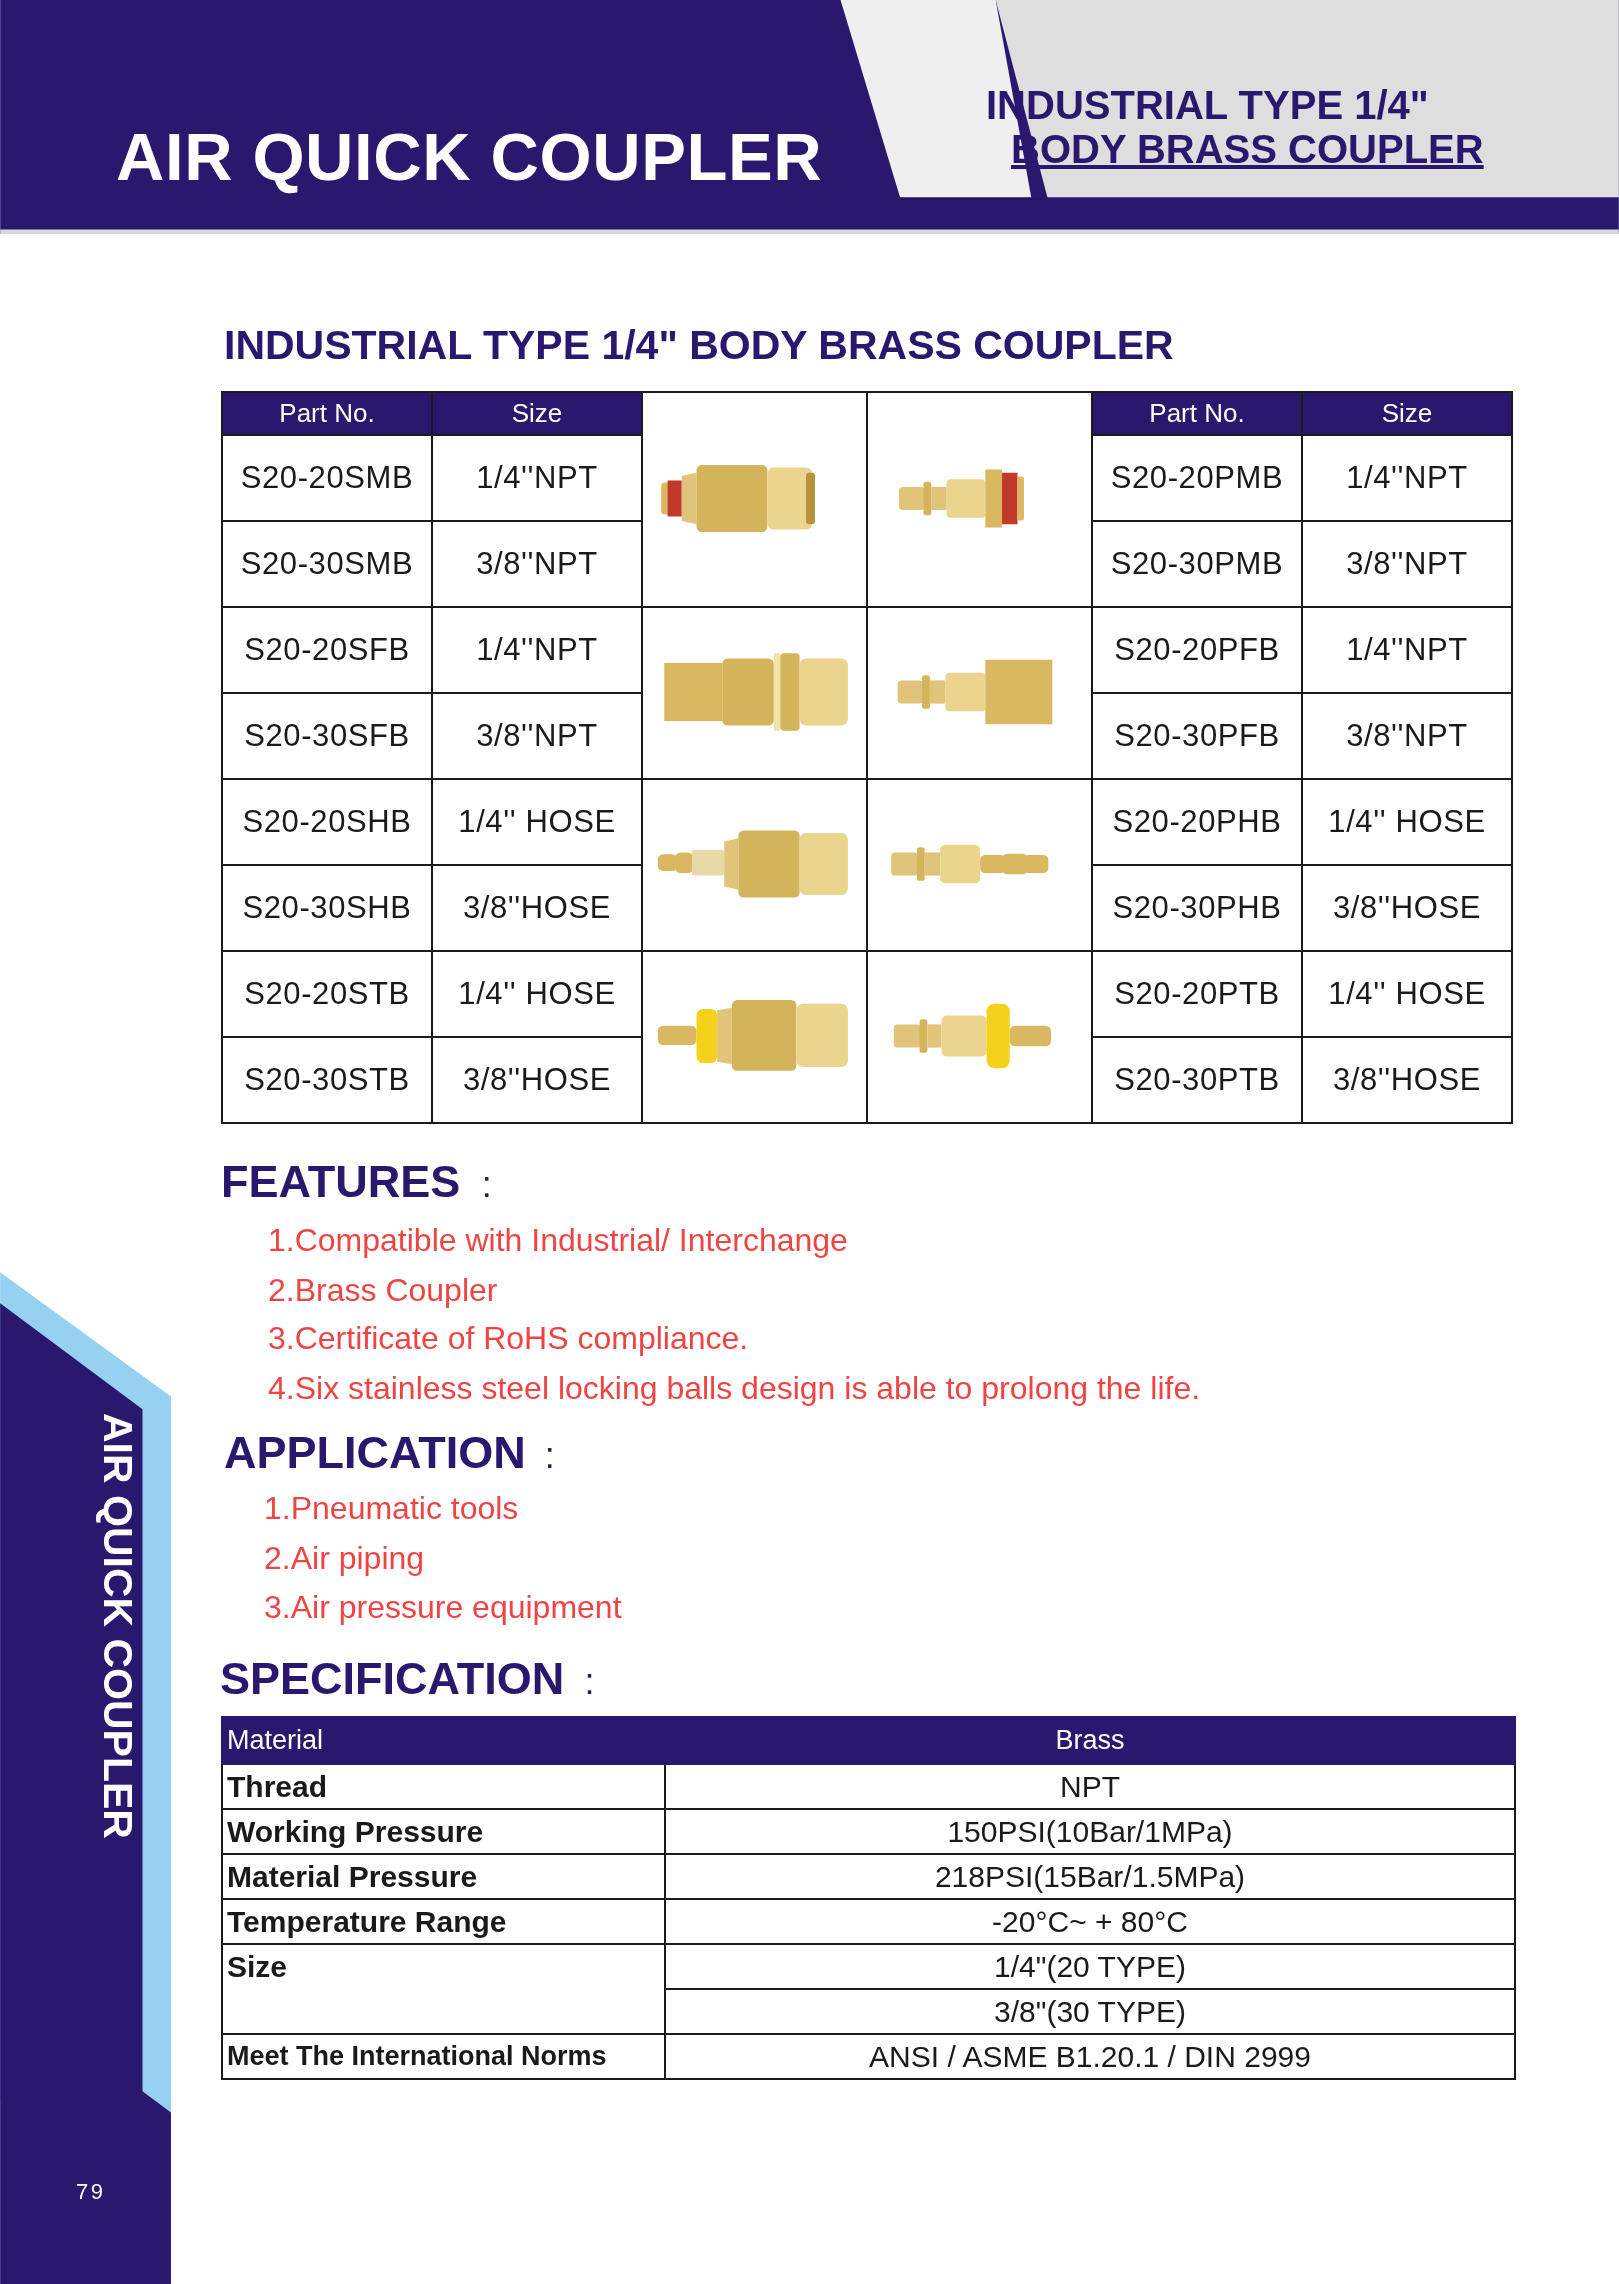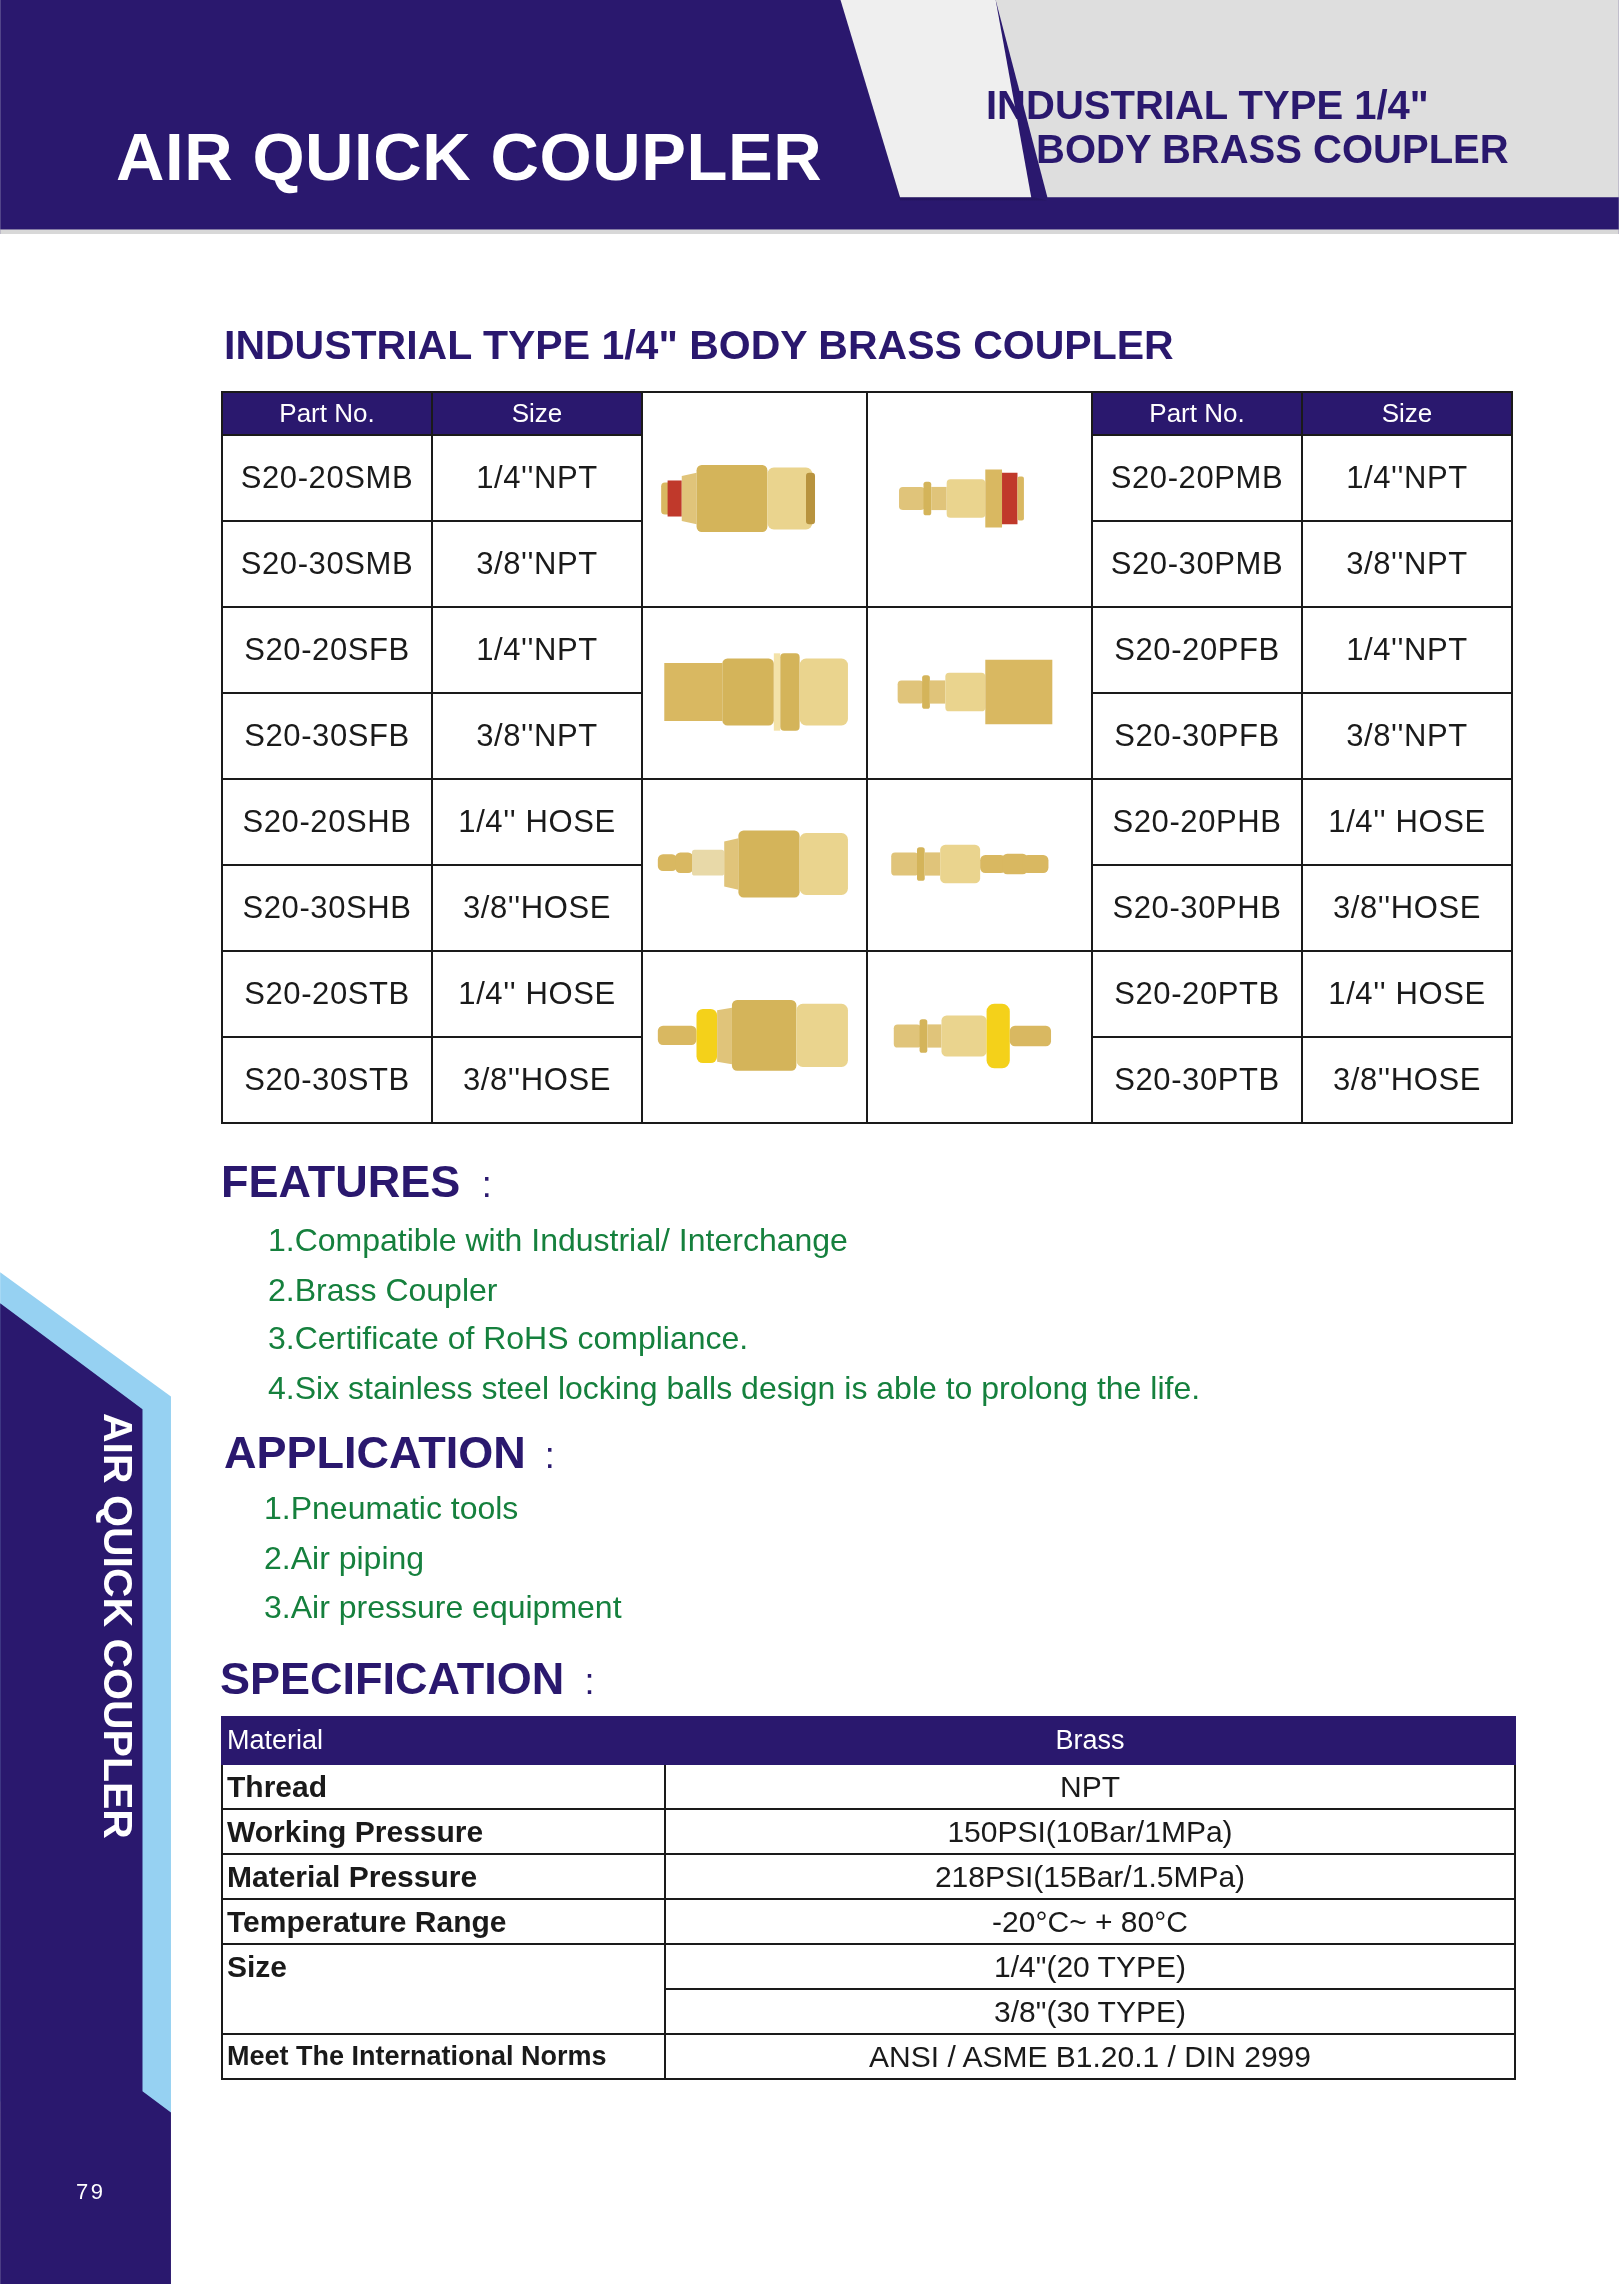--- a/index.html
+++ b/index.html
@@ -14,21 +14,21 @@
   .sec-title{position:absolute;color:#2a186e;font-weight:bold;line-height:1;white-space:nowrap;}
   
   table{border-collapse:collapse;}
   #parts{position:absolute;left:221px;top:391px;border-radius:22px;}
   #parts td,#parts th{border:2.6px solid #1a1a1a;padding:0;text-align:center;font-weight:normal;}
   #parts th{background:#2a186e;color:#fff;font-size:26px;height:41px;}
   #parts td.txt{font-size:31px;color:#1a1a1a;height:84px;letter-spacing:0.6px;}
   #parts td.img{width:223px;background:#fff;}
   .c1{width:208px;} .c2{width:208px;}
   
-  .list-item{position:absolute;font-size:32px;color:#15803d;white-space:nowrap;line-height:1;}
+  .list-item{position:absolute;font-size:32px;color:#ef4444;white-space:nowrap;line-height:1;}
   
   #spec{position:absolute;left:221px;top:1716px;width:1295px;}
   #spec td{border:2.6px solid #1a1a1a;padding:0 4px;height:43px;font-size:30px;color:#1a1a1a;}
   #spec tr.hdr td{background:#2a186e;color:#fff;height:45px;font-size:27px;border-color:#2a186e;}
   #spec td.lbl{font-weight:bold;width:433px;}
   #spec td.val{text-align:center;}
   #spec td.lbl.small{font-size:27px;}
   #spec td.size-lbl{vertical-align:top;padding-top:5.2px;}
   
   #sidebar{left:0;top:1267px;width:175px;height:1017px;}
@@ -49,21 +49,21 @@
     <rect x="0" y="0" width="2504" height="362" fill="#2a186e"></rect>
 
     <polygon points="1300,0 1540,0 1595,305 1592,305 1392,305 1300,0" fill="#efefef"></polygon>
 
     <polygon points="1540,0 2504,0 2504,305 1620,305" fill="#dedede"></polygon>
     <polygon points="1300,2 1392,305 1600,305 1620,310 1392,310" fill="url(#shade)"></polygon>
     <rect x="0" y="355" width="2504" height="7" fill="#d8d8d8"></rect>
   </svg>
   <div class="hdr-title">AIR QUICK COUPLER</div>
   <div class="hdr-sub" style="left:986px;top:85px;">INDUSTRIAL TYPE 1/4"</div>
-  <div class="hdr-sub" style="left:1036px;top:129px;">BODY BRASS COUPLER</div>
+  <div class="hdr-sub" style="left:1011px;top:129px;text-decoration:underline;">BODY BRASS COUPLER</div>
 </div>
 
 <div class="sec-title" style="left:224px;top:325px;font-size:41px;">INDUSTRIAL TYPE 1/4"  BODY BRASS COUPLER</div>
 
 <table id="parts">
   <tbody>
       <tr>
     <th class="c1">Part No.</th>
     <th class="c2">Size</th>
     <td class="img" rowspan="3">

